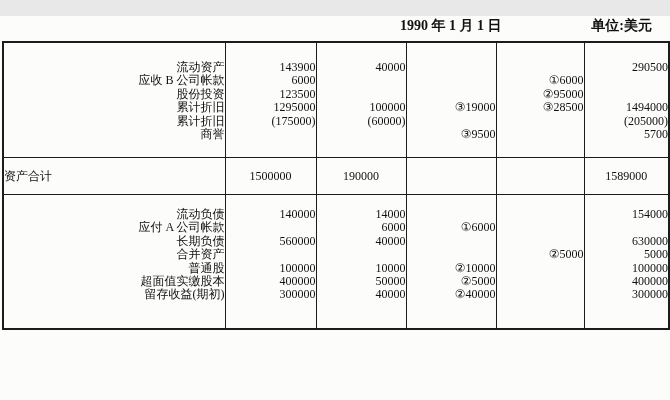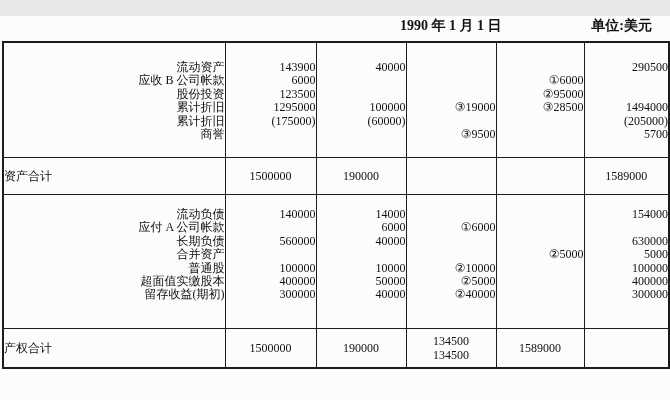--- a/index.html
+++ b/index.html
@@ -170,26 +170,15 @@
         <div class="ln">154000</div>
         <div class="ln"></div>
         <div class="ln">630000</div>
         <div class="ln">5000</div>
         <div class="ln">100000</div>
         <div class="ln">400000</div>
         <div class="ln">300000</div>
       </td>
     </tr>
 
-    <tr class="tot tot-equity">
-      <td class="lbl">产权合计</td>
-      <td class="num">1500000</td>
-      <td class="num">190000</td>
-      <td class="num stack2">
-        <div class="ln2">134500</div>
-        <div class="ln2">134500</div>
-      </td>
-      <td class="num">1589000</td>
-      <td class="num"></td>
-    </tr>
   </tbody>
     </table>
 </div>
 
 </body></html>

